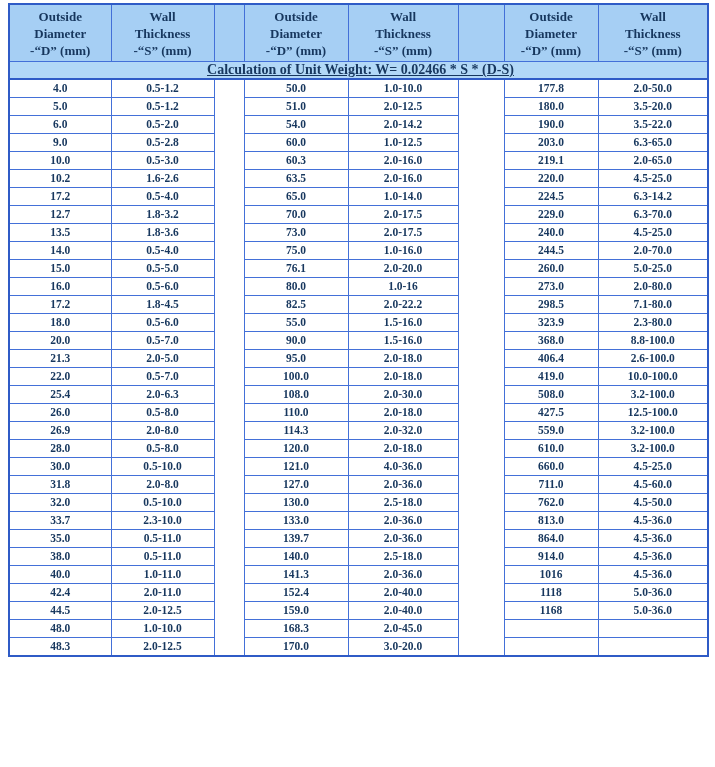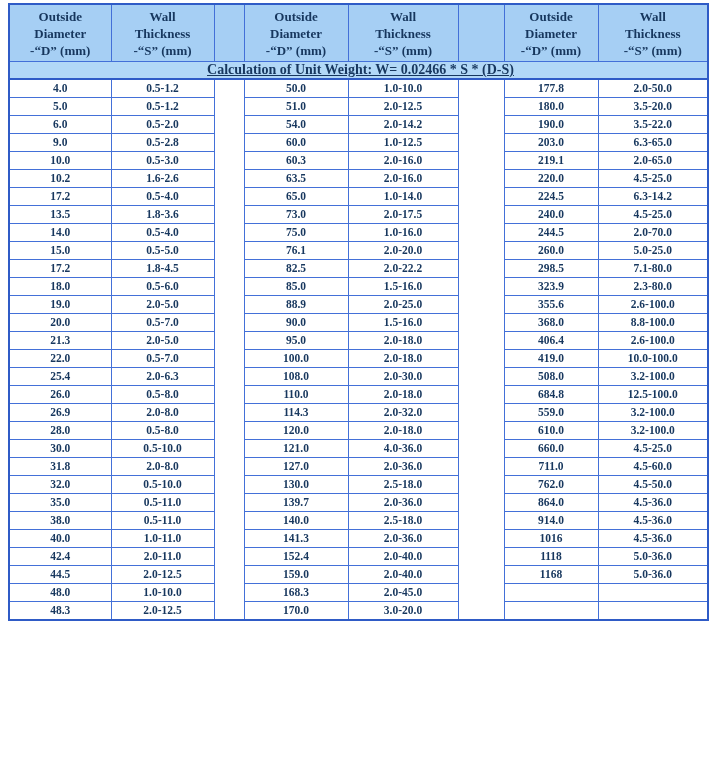--- a/index.html
+++ b/index.html
@@ -185,20 +185,30 @@
           <td>17.2</td>
           <td>0.5-4.0</td>
           <td class="spacer"></td>
           <td>65.0</td>
           <td>1.0-14.0</td>
           <td class="spacer"></td>
           <td>224.5</td>
           <td>6.3-14.2</td>
         </tr>
         <tr>
+          <td>12.7</td>
+          <td>1.8-3.2</td>
+          <td class="spacer"></td>
+          <td>70.0</td>
+          <td>2.0-17.5</td>
+          <td class="spacer"></td>
+          <td>229.0</td>
+          <td>6.3-70.0</td>
+        </tr>
+        <tr>
           <td>13.5</td>
           <td>1.8-3.6</td>
           <td class="spacer"></td>
           <td>73.0</td>
           <td>2.0-17.5</td>
           <td class="spacer"></td>
           <td>240.0</td>
           <td>4.5-25.0</td>
         </tr>
         <tr>
@@ -215,50 +225,50 @@
           <td>15.0</td>
           <td>0.5-5.0</td>
           <td class="spacer"></td>
           <td>76.1</td>
           <td>2.0-20.0</td>
           <td class="spacer"></td>
           <td>260.0</td>
           <td>5.0-25.0</td>
         </tr>
         <tr>
+          <td>16.0</td>
+          <td>0.5-6.0</td>
+          <td class="spacer"></td>
+          <td>80.0</td>
+          <td>1.0-16</td>
+          <td class="spacer"></td>
+          <td>273.0</td>
+          <td>2.0-80.0</td>
+        </tr>
+        <tr>
           <td>17.2</td>
           <td>1.8-4.5</td>
           <td class="spacer"></td>
           <td>82.5</td>
           <td>2.0-22.2</td>
           <td class="spacer"></td>
           <td>298.5</td>
           <td>7.1-80.0</td>
         </tr>
         <tr>
           <td>18.0</td>
           <td>0.5-6.0</td>
           <td class="spacer"></td>
-          <td>85.0</td>
+          <td>55.0</td>
           <td>1.5-16.0</td>
           <td class="spacer"></td>
           <td>323.9</td>
           <td>2.3-80.0</td>
         </tr>
         <tr>
-          <td>19.0</td>
-          <td>2.0-5.0</td>
-          <td class="spacer"></td>
-          <td>88.9</td>
-          <td>2.0-25.0</td>
-          <td class="spacer"></td>
-          <td>355.6</td>
-          <td>2.6-100.0</td>
-        </tr>
-        <tr>
           <td>20.0</td>
           <td>0.5-7.0</td>
           <td class="spacer"></td>
           <td>90.0</td>
           <td>1.5-16.0</td>
           <td class="spacer"></td>
           <td>368.0</td>
           <td>8.8-100.0</td>
         </tr>
         <tr>
@@ -291,21 +301,21 @@
           <td>508.0</td>
           <td>3.2-100.0</td>
         </tr>
         <tr>
           <td>26.0</td>
           <td>0.5-8.0</td>
           <td class="spacer"></td>
           <td>110.0</td>
           <td>2.0-18.0</td>
           <td class="spacer"></td>
-          <td>684.8</td>
+          <td>427.5</td>
           <td>12.5-100.0</td>
         </tr>
         <tr>
           <td>26.9</td>
           <td>2.0-8.0</td>
           <td class="spacer"></td>
           <td>114.3</td>
           <td>2.0-32.0</td>
           <td class="spacer"></td>
           <td>559.0</td>
@@ -343,20 +353,30 @@
         </tr>
         <tr>
           <td>32.0</td>
           <td>0.5-10.0</td>
           <td class="spacer"></td>
           <td>130.0</td>
           <td>2.5-18.0</td>
           <td class="spacer"></td>
           <td>762.0</td>
           <td>4.5-50.0</td>
+        </tr>
+        <tr>
+          <td>33.7</td>
+          <td>2.3-10.0</td>
+          <td class="spacer"></td>
+          <td>133.0</td>
+          <td>2.0-36.0</td>
+          <td class="spacer"></td>
+          <td>813.0</td>
+          <td>4.5-36.0</td>
         </tr>
         <tr>
           <td>35.0</td>
           <td>0.5-11.0</td>
           <td class="spacer"></td>
           <td>139.7</td>
           <td>2.0-36.0</td>
           <td class="spacer"></td>
           <td>864.0</td>
           <td>4.5-36.0</td>

